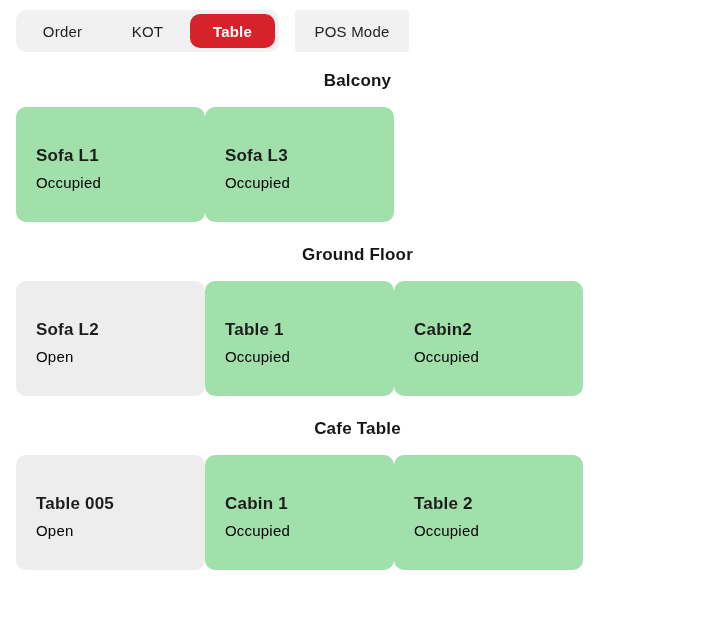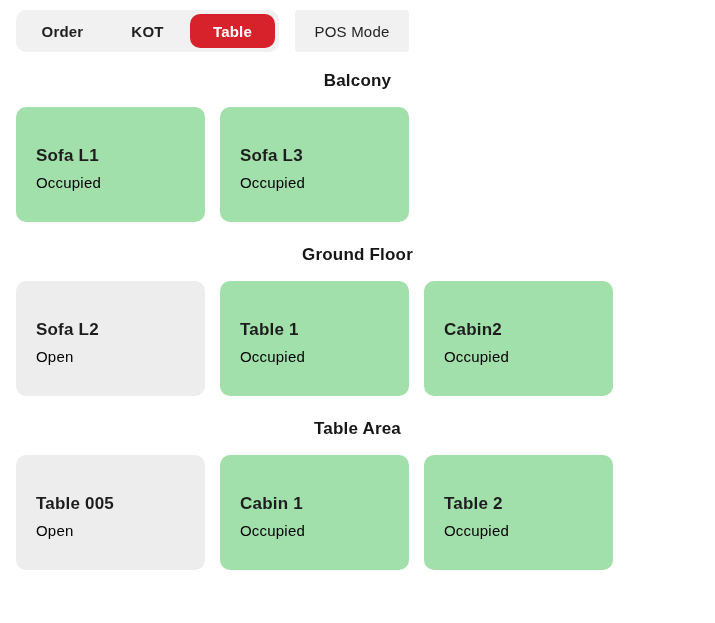--- a/index.html
+++ b/index.html
@@ -18,21 +18,21 @@
   .tab-group {
     width: 263px; height: 42px;
     background: #f1f1f2;
     border-radius: 10px;
     display: flex; align-items: center;
     padding: 4px;
   }
   .tab {
     flex: 1; height: 34px;
     display: flex; align-items: center; justify-content: center;
-    font-size: 15px; font-weight: 700;
+    font-size: 15px; font-weight: 400;
     color: #1f1f1f;
     border-radius: 10px;
     cursor: pointer;
     letter-spacing: 0.2px;
   }
   .tab.active {
     background: #d7222b;
     color: #ffffff;
     font-weight: 600;
   }
@@ -51,21 +51,21 @@
   .section-heading {
     font-size: 17px; font-weight: 700;
     color: #161616;
     line-height: 18px;
     margin-top: 20px;
     margin-bottom: 17px;
     letter-spacing: 0.2px;
     text-align: center;
   }
   .section-heading.later { margin-top: 24px; }
-  .card-row { display: flex; gap: 15px; }
+  .card-row { display: flex; }
   .card {
     width: 189px; height: 115px;
     border-radius: 10px;
     padding: 8px 20px 0 20px;
     display: flex; flex-direction: column; justify-content: center;
     cursor: pointer;
   }
   .card[data-status="Occupied"] { background: #a1e0ab; }
   .card[data-status="Open"]     { background: #ededee; }
   .card-title {
@@ -117,21 +117,21 @@
     <div class="card" data-status="Occupied">
       <div class="card-title">Table 1</div>
       <div class="card-status">Occupied</div>
     </div>
     <div class="card" data-status="Occupied">
       <div class="card-title">Cabin2</div>
       <div class="card-status">Occupied</div>
     </div>
   </div>
 
-  <div class="section-heading later">Table Area</div>
+  <div class="section-heading later">Cafe Table</div>
   <div class="card-row">
     <div class="card" data-status="Open">
       <div class="card-title">Table 005</div>
       <div class="card-status">Open</div>
     </div>
     <div class="card" data-status="Occupied">
       <div class="card-title">Cabin 1</div>
       <div class="card-status">Occupied</div>
     </div>
     <div class="card" data-status="Occupied">

